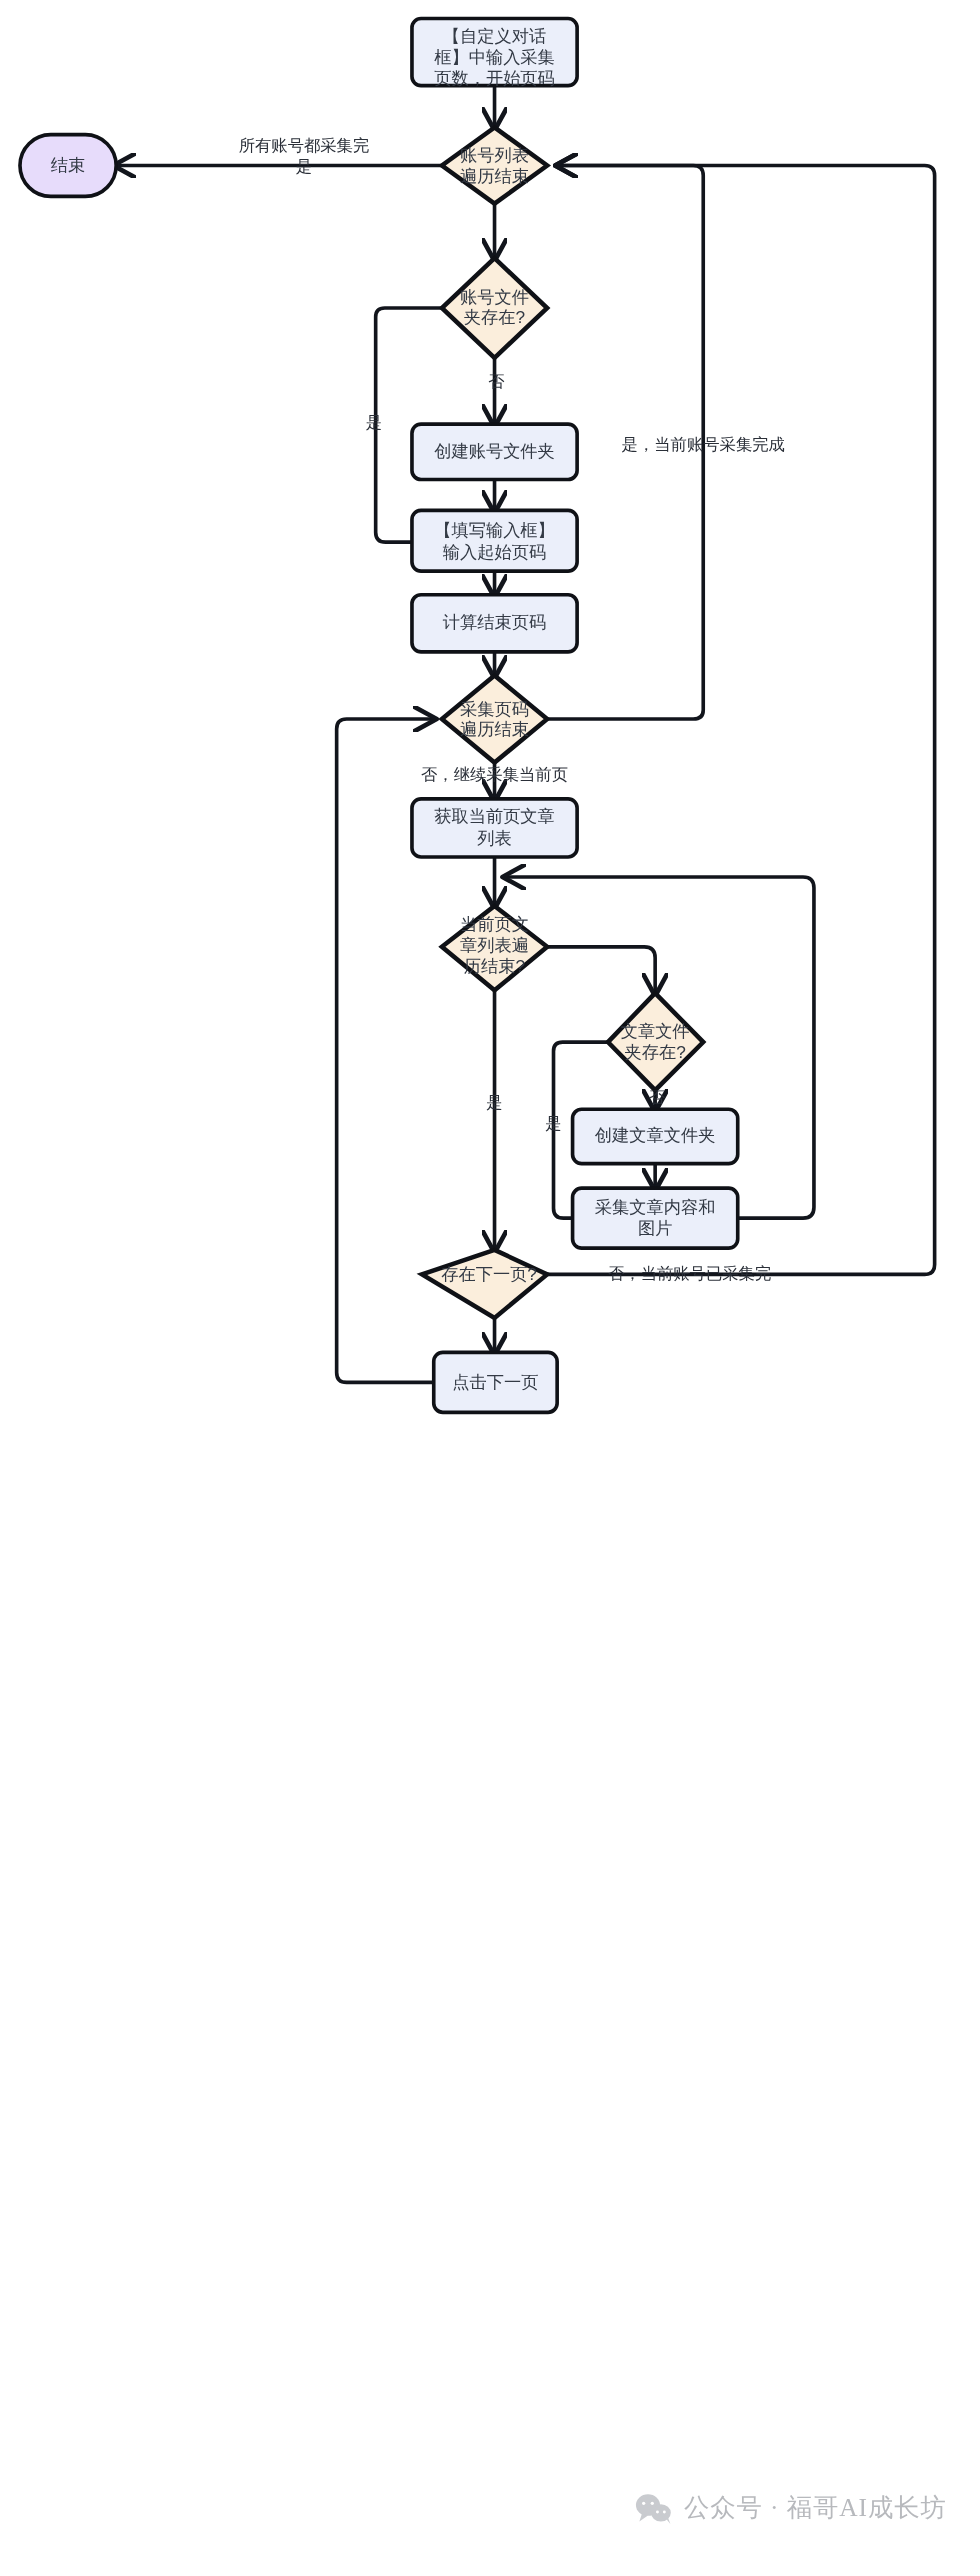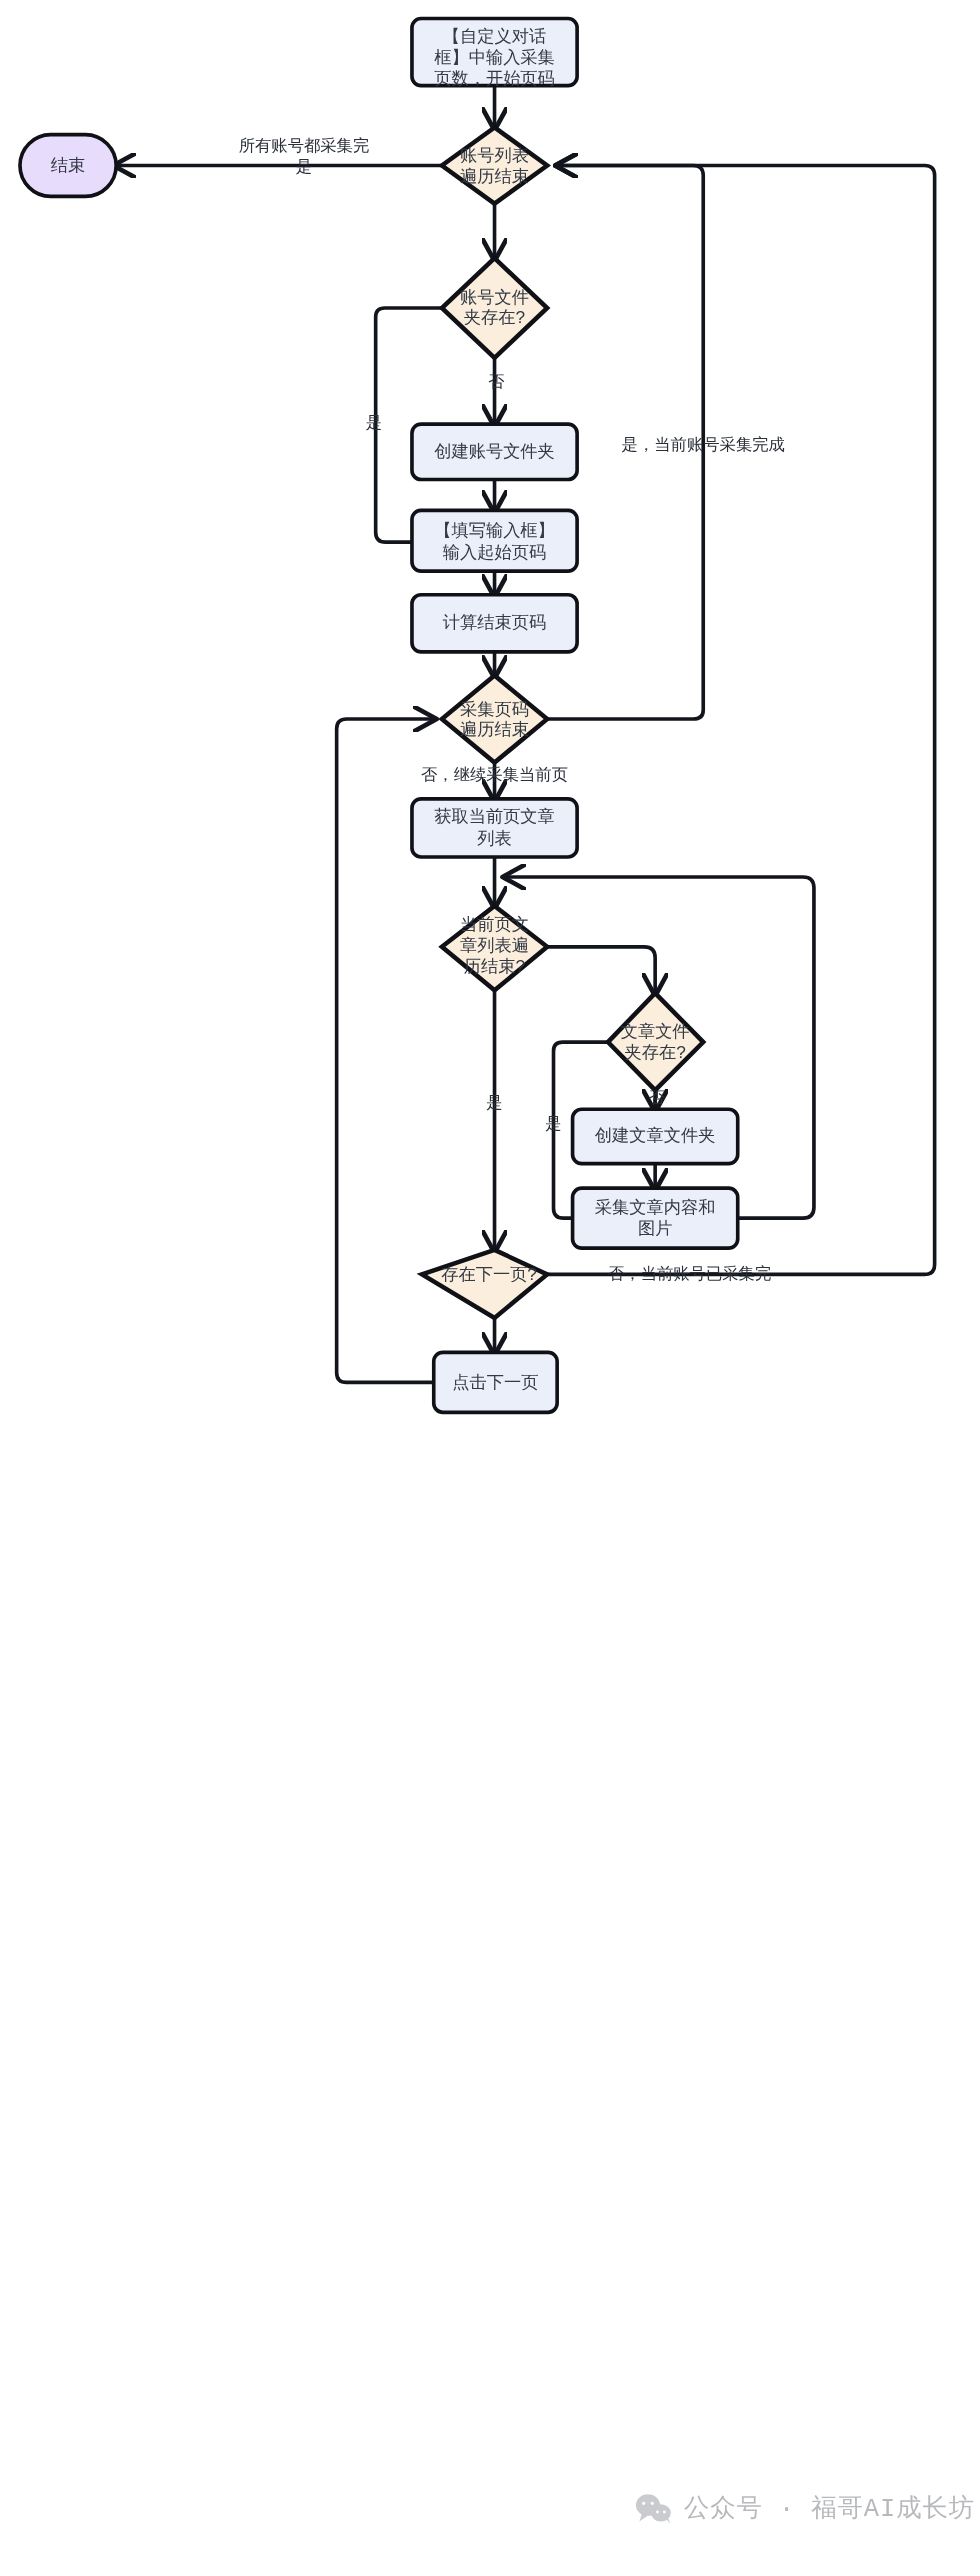--- a/index.html
+++ b/index.html
@@ -16,21 +16,21 @@
     fill:#333a45;font-family:"Liberation Sans","DejaVu Sans",sans-serif;
     font-size:19px;text-anchor:middle;dominant-baseline:middle;
   }
   .edge-label{
     fill:#2a2f38;font-family:"Liberation Sans","DejaVu Sans",sans-serif;
     font-size:18px;text-anchor:middle;dominant-baseline:middle;
   }
   .watermark{
     position:absolute;display:flex;align-items:center;gap:11px;
     color:#b7b9bd;font-size:25.4px;letter-spacing:0.9px;
-    font-family:Liberation Mono, monospace;
+    font-family:Liberation Serif, serif;
     left:635px;top:2491px;white-space:nowrap;
   }
   .wm-icon{width:38px;height:31px;flex:0 0 auto;}
 </style>
 </head>
 <body>
 
 <svg id="flow" viewBox="0 0 1080 2838" xmlns="http://www.w3.org/2000/svg">
   <defs>
     <marker id="arrow" viewBox="0 0 12 12" refX="9.6" refY="6" markerWidth="7" markerHeight="7" orient="auto-start-reverse">

